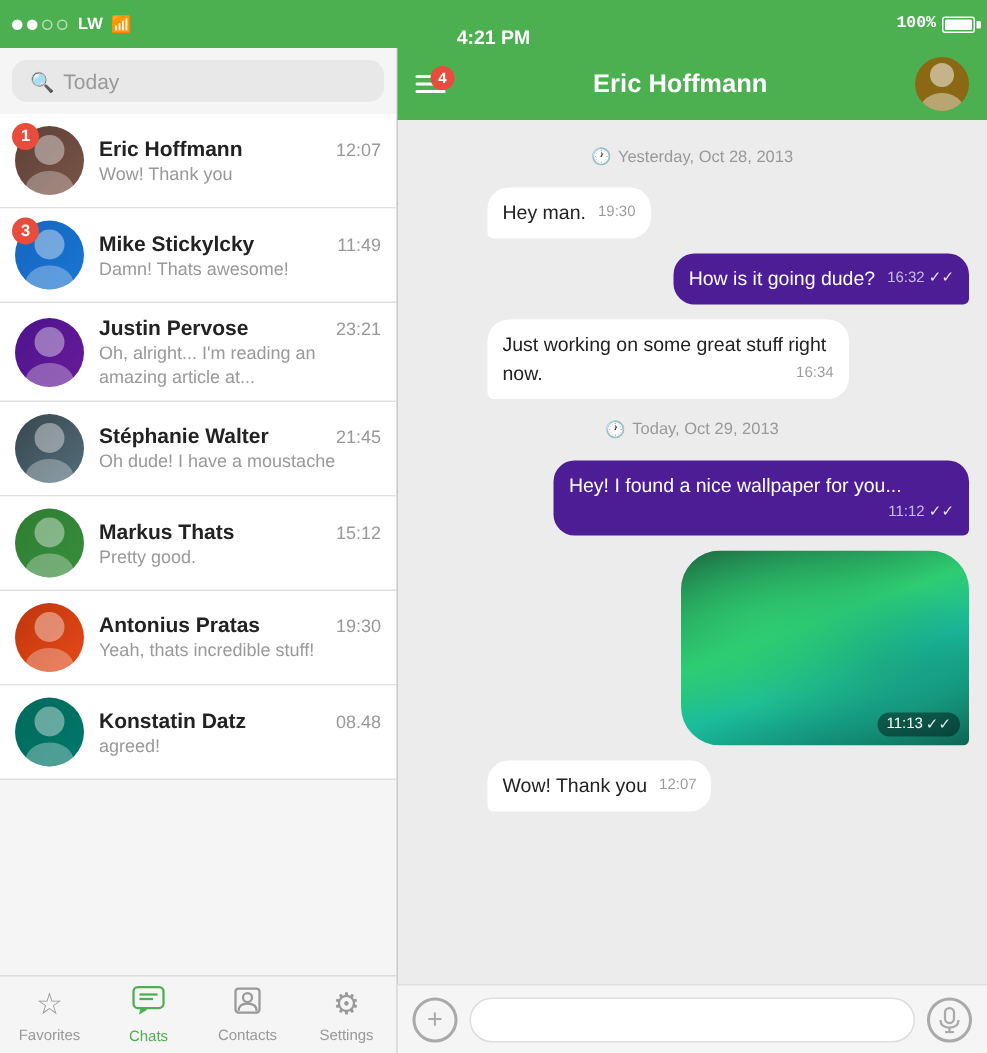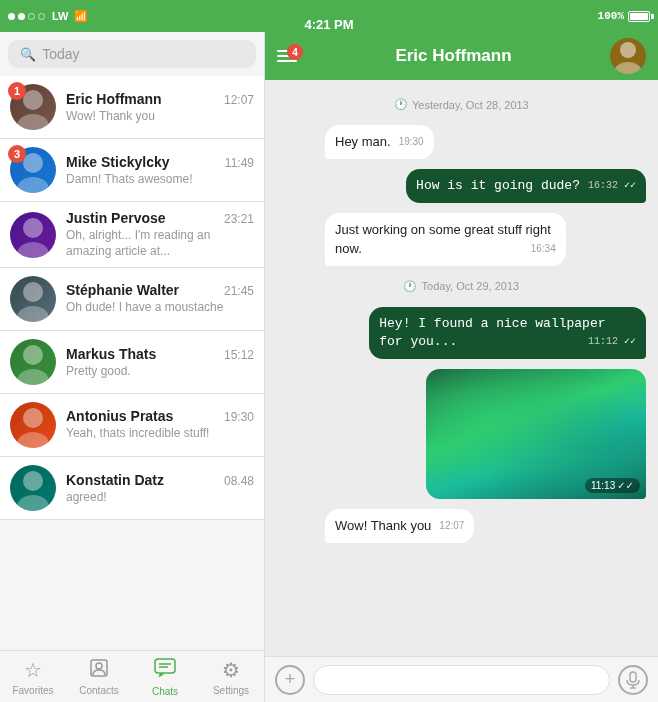--- a/index.html
+++ b/index.html
@@ -190,39 +190,38 @@
       font-size: 13px;
       line-height: 1.4;
       position: relative;
     }
     .bubble.received {
       background: white;
       color: #222;
       border-bottom-left-radius: 4px;
     }
     .bubble.sent {
-      background: #14532d;
+      background: #4c1d95;
       color: white;
       border-bottom-right-radius: 4px;
-      font-family: Liberation Mono, monospace;
     }
     .bubble .msg-time {
       font-size: 10px;
       color: rgba(0,0,0,0.4);
       margin-left: 8px;
       float: right;
       margin-top: 2px;
     }
     .bubble.sent .msg-time { color: rgba(255,255,255,0.7); }
     .checkmarks { font-size: 10px; color: rgba(255,255,255,0.9); }
 
     .image-bubble {
-      width: 220px;
+      width: 192px;
       height: 130px;
-      border-radius: 14px;
+      border-radius: 26px;
       border-bottom-right-radius: 4px;
       overflow: hidden;
       position: relative;
       background: linear-gradient(135deg, #1a7a4a 0%, #2ecc71 30%, #27ae60 50%, #1abc9c 70%, #16a085 100%);
     }
     .image-bubble-inner {
       width: 100%; height: 100%;
       background:
         radial-gradient(ellipse at 30% 40%, rgba(46,204,113,0.8) 0%, transparent 60%),
         radial-gradient(ellipse at 70% 60%, rgba(22,160,133,0.9) 0%, transparent 50%),
@@ -463,40 +462,40 @@
         </div>
       </div>
 
     </div>
 
     <div class="bottom-tabs">
       <div class="tab-item">
         <span class="tab-icon">☆</span>
         <span>Favorites</span>
       </div>
-      <div class="tab-item">
-        <span class="tab-icon" style="font-size:16px;">
-          <svg width="20" height="20" viewBox="0 0 20 20">
-              <rect x="2" y="2" width="16" height="16" rx="2" fill="none" stroke="#999" stroke-width="1.5"></rect>
-              <circle cx="10" cy="8" r="3" fill="none" stroke="#999" stroke-width="1.5"></circle>
-              <path d="M4 17 Q4 12 10 12 Q16 12 16 17" fill="none" stroke="#999" stroke-width="1.5"></path>
-            </svg>
-        </span>
-        <span>Contacts</span>
-      </div>
       <div class="tab-item active">
         <span class="tab-icon" style="font-size:16px;">
           <svg width="22" height="22" viewBox="0 0 22 22">
               <rect x="1" y="2" width="20" height="14" rx="3" fill="none" stroke="#4CAF50" stroke-width="1.5"></rect>
               <path d="M6 16 L5 20 L10 17" fill="#4CAF50" stroke="#4CAF50" stroke-width="0.5"></path>
               <line x1="5" y1="7" x2="17" y2="7" stroke="#4CAF50" stroke-width="1.5"></line>
               <line x1="5" y1="10" x2="14" y2="10" stroke="#4CAF50" stroke-width="1.5"></line>
             </svg>
         </span>
         <span style="color:#4CAF50;">Chats</span>
+      </div>
+      <div class="tab-item">
+        <span class="tab-icon" style="font-size:16px;">
+          <svg width="20" height="20" viewBox="0 0 20 20">
+              <rect x="2" y="2" width="16" height="16" rx="2" fill="none" stroke="#999" stroke-width="1.5"></rect>
+              <circle cx="10" cy="8" r="3" fill="none" stroke="#999" stroke-width="1.5"></circle>
+              <path d="M4 17 Q4 12 10 12 Q16 12 16 17" fill="none" stroke="#999" stroke-width="1.5"></path>
+            </svg>
+        </span>
+        <span>Contacts</span>
       </div>
       <div class="tab-item">
         <span class="tab-icon">⚙</span>
         <span>Settings</span>
       </div>
     </div>
   </div>
 
   <div class="right-panel">
 

